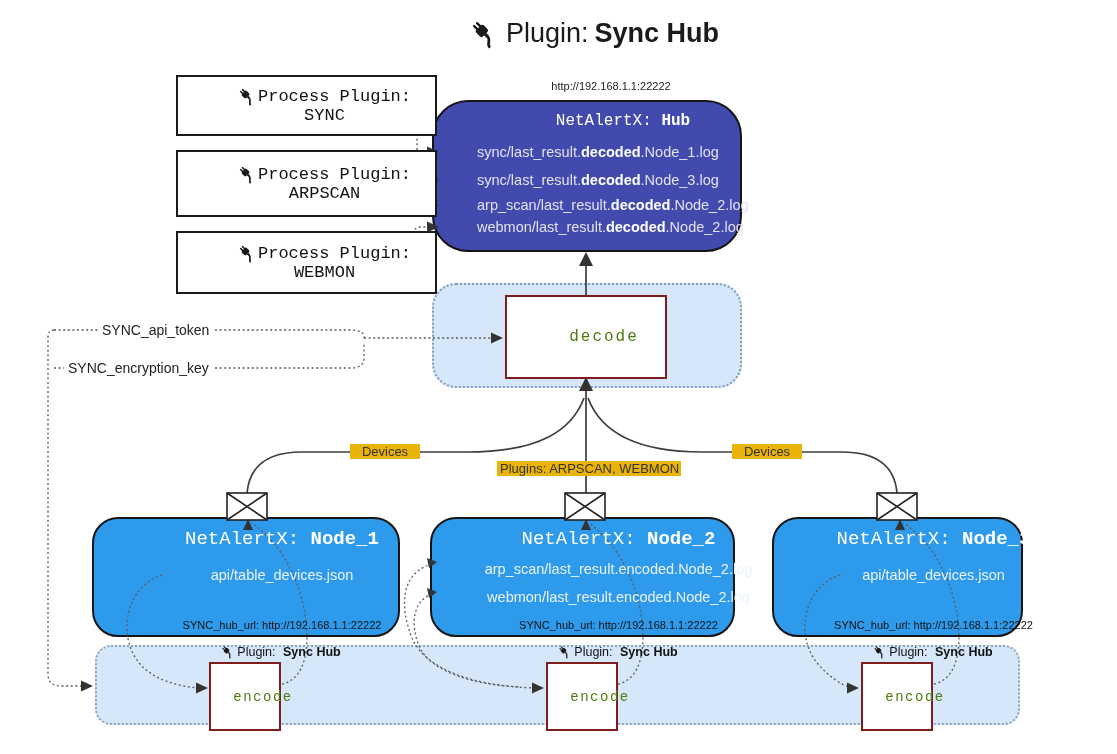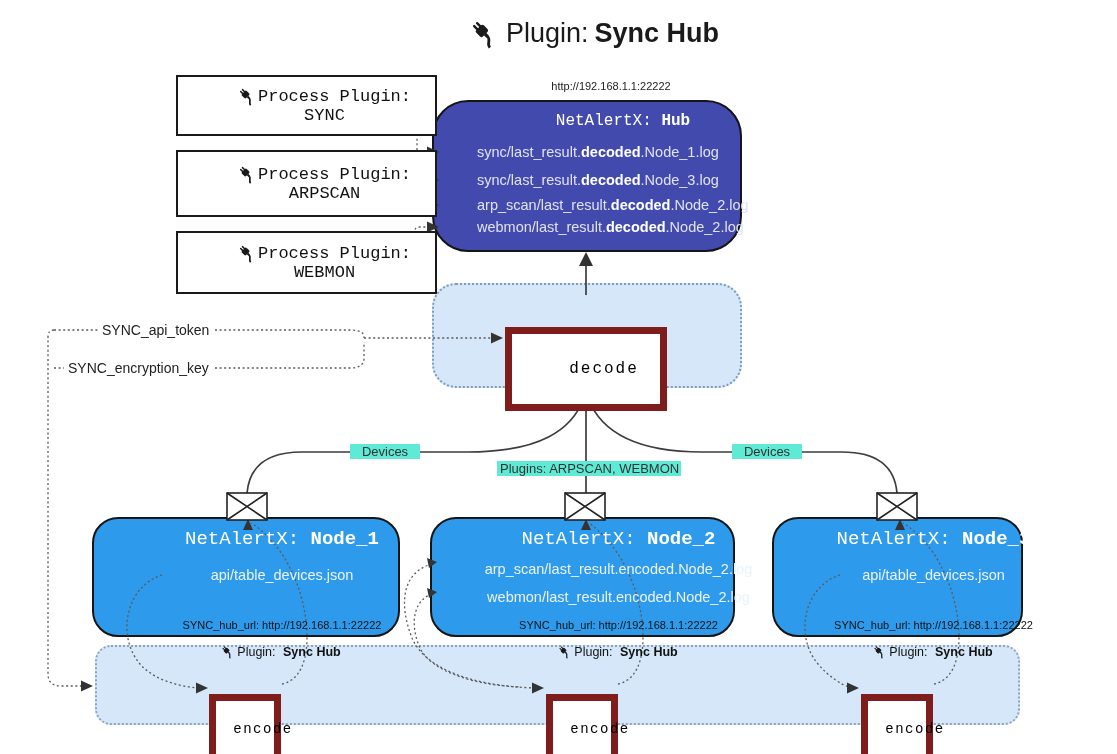--- a/index.html
+++ b/index.html
@@ -23,29 +23,29 @@
   .hub{left:432px;top:100px;width:310px;height:152px;background:#424AAD;
        border:2px solid #151515;border-radius:36px;box-sizing:border-box;}
   .hub-url{left:420px;top:80px;width:310px;text-align:center;font-size:11px;color:#222;}
   .hub-title{left:432px;top:112px;width:310px;text-align:center;font-size:16px;color:#fff;}
   .hub-line{left:441px;height:20px;line-height:20px;font-size:14.5px;color:#e2e2ef;white-space:nowrap;}
   .hub-line b{color:#fff;}
 
   
   .dec-container{left:432px;top:283px;width:310px;height:105px;background:#D5E7F8;
                  border:2px dotted #7e9cbd;border-radius:24px;box-sizing:border-box;}
-  .wbox{background:#fff;border:7px solid #7f1d1d;box-sizing:border-box;
-        display:flex;align-items:center;justify-content:center;color:#000000;margin-top:32px;}
+  .wbox{background:#fff;border:2px solid #7f1d1d;box-sizing:border-box;
+        display:flex;align-items:center;justify-content:center;color:#4d7c0f;}
   .decode-box{left:505px;top:295px;width:162px;height:84px;font-size:16px;letter-spacing:2px;}
 
   
   .tok{background:#fff;padding:0 4px;font-size:14px;color:#222;white-space:nowrap;}
 
   
-  .edge-label{background:#5eead4;font-size:13px;color:#333;text-align:center;white-space:nowrap;padding:0 3px;}
+  .edge-label{background:#eab308;font-size:13px;color:#333;text-align:center;white-space:nowrap;padding:0 3px;}
 
   
   .node{top:517px;height:120px;background:#2E9AEB;border:2px solid #151515;
         border-radius:26px;box-sizing:border-box;}
   .node-title{top:528px;text-align:center;font-size:19px;color:#fff;}
   .node-line{text-align:center;font-size:14.5px;color:#eaf3fc;white-space:nowrap;}
   .node-url{top:619px;text-align:center;font-size:11px;color:#131313;}
 
   
   .bot-container{left:95px;top:645px;width:925px;height:80px;background:#D5E7F8;

